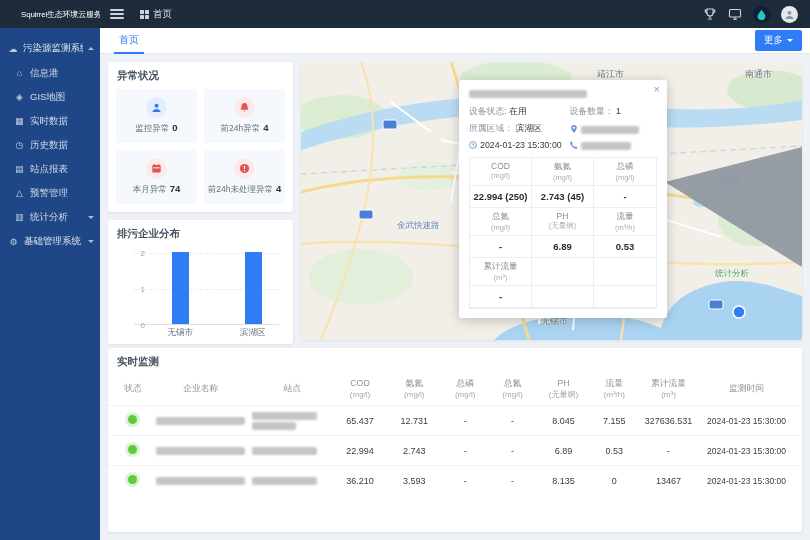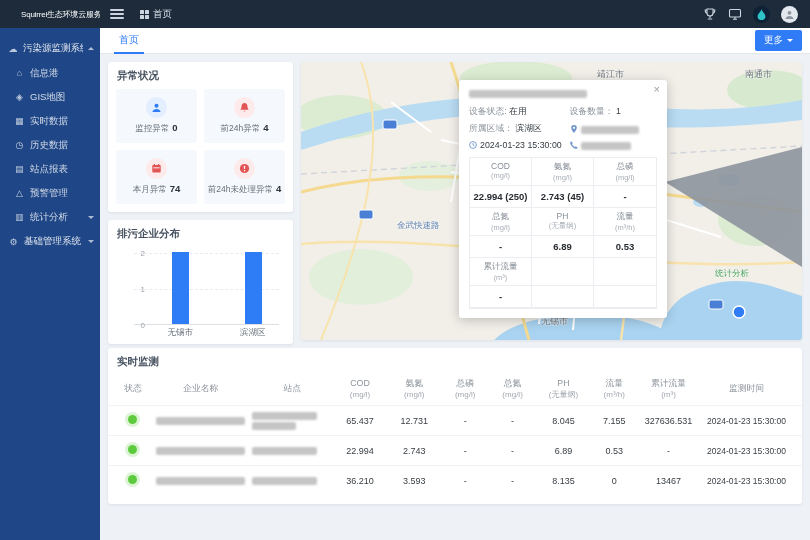--- a/index.html
+++ b/index.html
@@ -79,21 +79,21 @@
   .p-ic { display:inline-block; width:8px; height:8px; vertical-align:-1px; margin-right:3px; color:#6f96c9; }
   .p-ic svg { width:8px; height:8px; display:block; }
   .p-table { margin-top:7px; border:1px solid #ebedf0; display:grid; grid-template-columns:1fr 1fr 1fr; }
   .p-cell { border-right:1px solid #ebedf0; border-bottom:1px solid #ebedf0; text-align:center; padding:3px 2px; min-height:10px; }
   .p-cell:nth-child(3n) { border-right:none; }
   .p-cell .m-name { display:block; font-size:8.5px; color:#868d96; }
   .p-cell .m-unit { display:block; font-size:7.5px; color:#a8aeb6; }
   .p-cell.val { font-weight:bold; color:#272c31; font-size:9.5px; padding:5px 2px; }
 
   
-  .table-card { left:108px; top:348px; width:694px; height:156px; }
+  .table-card { left:108px; top:348px; width:694px; height:184px; }
   .thead { display:flex; align-items:center; height:32px; padding:0 8px; color:#8d949c; font-size:8.8px; }
   .th { text-align:center; line-height:1.3; }
   .th .u { display:block; font-size:8px; color:#a2a8b0; }
   .th.left, .td.left { text-align:center; }
   .tr { display:flex; align-items:center; height:30px; padding:0 8px; border-top:1px solid #f2f3f5; font-size:9px; color:#3a4046; cursor:pointer; }
   .td { text-align:center; }
   .dot { display:inline-block; width:9px; height:9px; border-radius:50%; background:#5ecb3e; box-shadow:0 0 0 3px rgba(94,203,62,.22); }
   .site-stack { display:flex; flex-direction:column; gap:2px; align-items:flex-start; }
 </style>
 </head>

